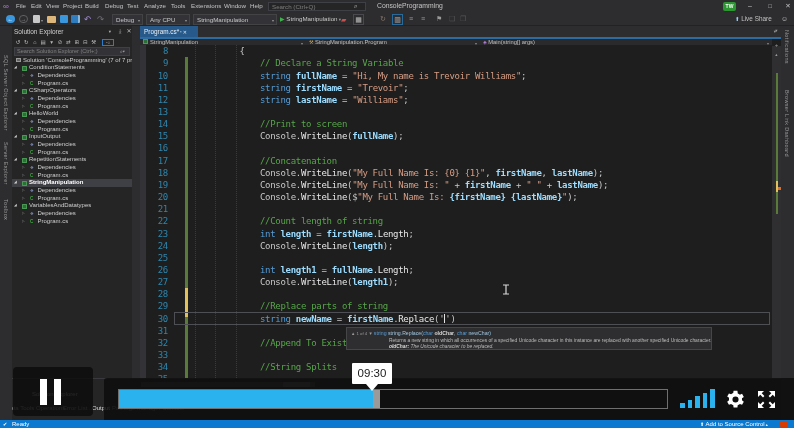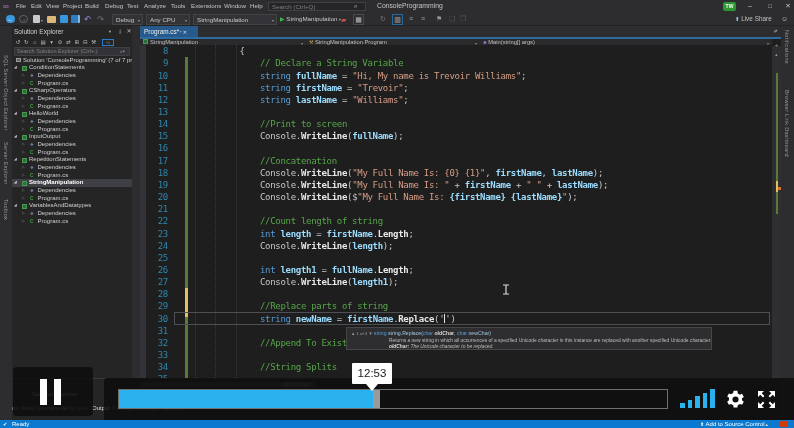--- a/index.html
+++ b/index.html
@@ -13,21 +13,21 @@
 #solpanel{left:12px;top:26px;width:120px;height:394px;background:#252526}
 #splitter{left:132px;top:26px;width:8px;height:394px;background:#2d2d30}
 #tabwell{left:140px;top:26px;width:641px;height:11px;background:#2d2d30}
 #bluebar{left:140px;top:37px;width:654px;height:1.5px;background:#2d6ca2}
 #breadcrumb{left:140px;top:38.5px;width:632px;height:7px;background:#2a2a2c;font-size:6px;color:#c0c0c0}
 #editor{left:140px;top:45.3px;width:632px;height:332.7px;background:#1e1e1e;overflow:hidden}
 #scrollbar{left:772px;top:45.5px;width:9px;height:332.5px;background:#2f2f32}
 #bottomback{left:0;top:378px;width:794px;height:42px;background:#252526;border-top:1px solid #3a3a3e}
 #statusbar{left:0;top:419.5px;width:794px;height:8.5px;background:#0b79cf;z-index:30;font-size:6px;color:#fff}
 .sg-kw{color:#569cd6}.sg-var{color:#9cdcfe;font-weight:bold}.sg-str{color:#d69d85}
-.sg-com{color:#57a64a}.sg-mth{color:#e8e8e8;font-weight:bold}.sg-pln{color:#c8c8c8}.sg-sqg{color:#c8c8c8}
+.sg-com{color:#57a64a}.sg-mth{color:#e8e8e8;font-weight:normal}.sg-pln{color:#c8c8c8}.sg-sqg{color:#c8c8c8}
 .caret{display:inline-block;width:0;border-left:1.1px solid #e6e6e6;height:9.5px;vertical-align:-1.5px}
 .tt-kw{color:#569cd6}.tt-pl{color:#9fc6e0}.tt-b{font-weight:bold;color:#dadada}
 .vlabel{white-space:nowrap;transform:rotate(90deg);transform-origin:0 0;font-size:5.5px;color:#999;letter-spacing:.3px}
 </style>
 </head>
 <body>
 
 <div class="abs" id="titlebar">
     <div style="position: absolute; left: 3px; top: 2px; width: 14px; height: 9px; font-size: 8px; color: rgb(177, 127, 208); line-height: 9px;">∞</div>
     <div style="position: absolute; left: 16px; top: 0px; height: 12px; line-height: 12px; font-size: 6.2px; color: rgb(197, 197, 197);">File</div>
@@ -309,21 +309,21 @@
     <div style="position: absolute; left: 14px; top: 11px; width: 550px; height: 20px; border: 1px solid rgb(111, 111, 111);">
       <div style="position: absolute; left: 0px; top: 0px; width: 254px; height: 18px; background: rgb(41, 178, 238);"></div>
       <div style="position: absolute; left: 254px; top: 0px; width: 7px; height: 18px; background: rgb(154, 154, 154);"></div>
     </div>
     <div style="position: absolute; left: 576px; top: 25px; width: 4.5px; height: 4.5px; background: rgb(41, 178, 238);"></div>
     <div style="position: absolute; left: 583.5px; top: 21.5px; width: 4.5px; height: 8px; background: rgb(41, 178, 238);"></div>
     <div style="position: absolute; left: 591px; top: 18px; width: 4.5px; height: 11.5px; background: rgb(41, 178, 238);"></div>
     <div style="position: absolute; left: 598.5px; top: 14.5px; width: 4.5px; height: 15px; background: rgb(41, 178, 238);"></div>
     <div style="position: absolute; left: 606px; top: 11px; width: 4.5px; height: 18.5px; background: rgb(41, 178, 238);"></div>
   </div>
-<div style="position: absolute; left: 352px; top: 363px; width: 40px; height: 21px; background: rgb(255, 255, 255); color: rgb(26, 26, 26); font-size: 11.5px; text-align: center; line-height: 21px; z-index: 22; border-radius: 1px;">12:53</div>
+<div style="position: absolute; left: 352px; top: 363px; width: 40px; height: 21px; background: rgb(255, 255, 255); color: rgb(26, 26, 26); font-size: 11.5px; text-align: center; line-height: 21px; z-index: 22; border-radius: 1px;">09:30</div>
 <div style="position: absolute; left: 366px; top: 384px; width: 0px; height: 0px; border-left: 6px solid transparent; border-right: 6px solid transparent; border-top: 7px solid rgb(255, 255, 255); z-index: 22;"></div>
 <div style="position: absolute; left: 725px; top: 389px; width: 21px; height: 21px; z-index: 21;"><svg width="21" height="21" viewBox="0 0 24 24">
       <path fill="#fff" d="M12 15.5A3.5 3.5 0 1 1 12 8.5a3.5 3.5 0 0 1 0 7zm7.4-2.1c.04-.45.04-2.35 0-2.8l2.1-1.6-2-3.5-2.5 1c-.7-.6-1.5-1-2.4-1.4L14.2 2h-4.4l-.4 2.6c-.9.3-1.7.8-2.4 1.4l-2.5-1-2 3.5 2.1 1.6c-.04.45-.04 2.35 0 2.8l-2.1 1.6 2 3.5 2.5-1c.7.6 1.5 1 2.4 1.4l.4 2.6h4.4l.4-2.6c.9-.3 1.7-.8 2.4-1.4l2.5 1 2-3.5-2.1-1.6z"></path>
     </svg></div>
 <div style="position: absolute; left: 757px; top: 390px; width: 19px; height: 19px; z-index: 21;"><svg width="19" height="19" viewBox="0 0 19 19">
       <g fill="#fff">
         <path d="M1 7V1h6L4.7 3.3 7.4 6 6 7.4 3.3 4.7zM18 7V1h-6l2.3 2.3L11.6 6 13 7.4l2.7-2.7zM1 12v6h6l-2.3-2.3L7.4 13 6 11.6l-2.7 2.7zM18 12v6h-6l2.3-2.3-2.7-2.7 1.4-1.4 2.7 2.7z"></path>
       </g>
     </svg></div>
 

